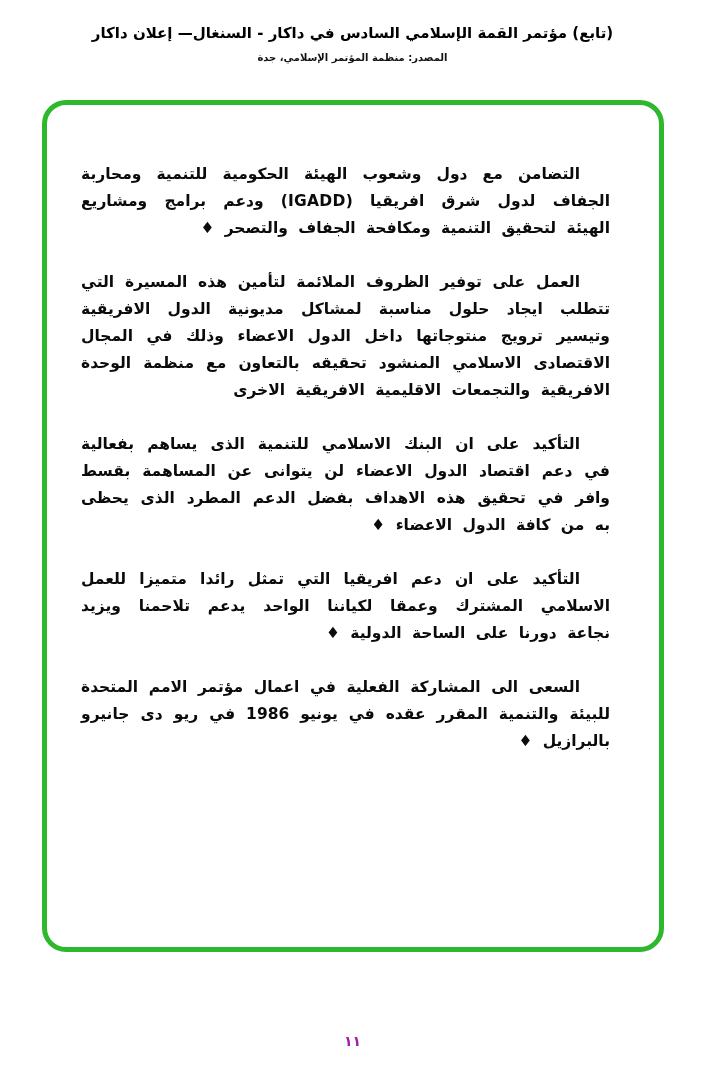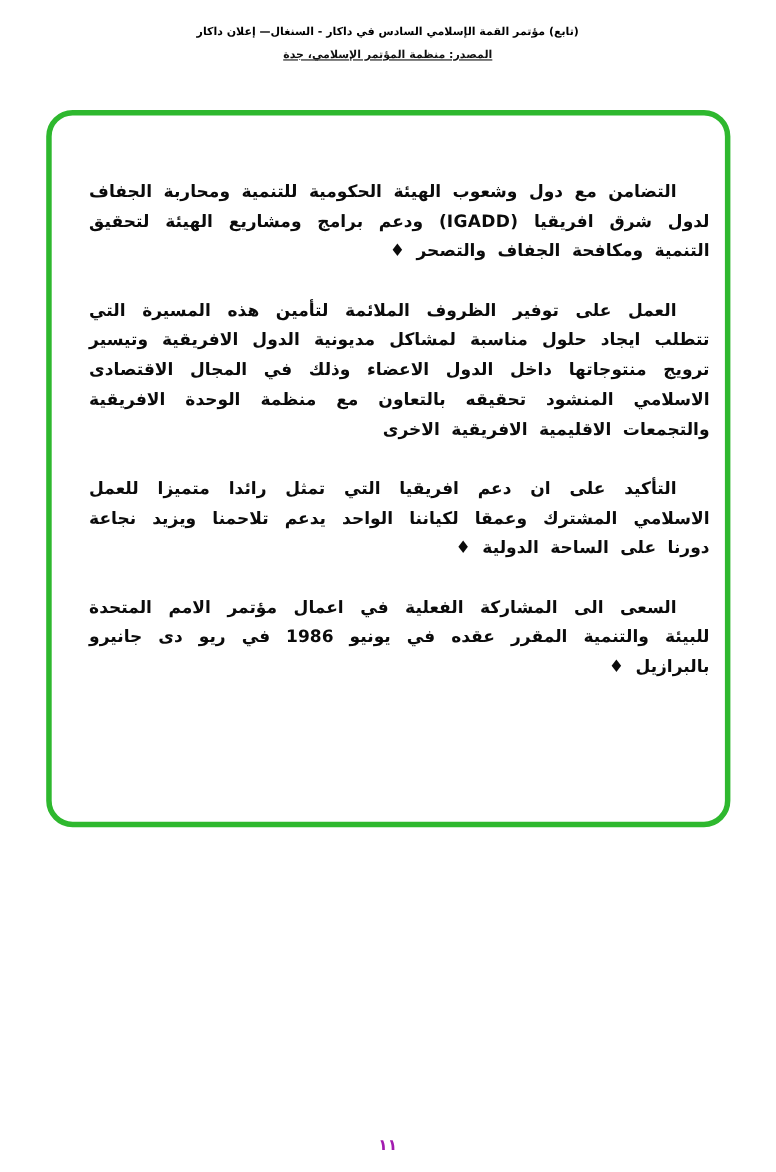--- a/index.html
+++ b/index.html
@@ -19,41 +19,40 @@
   }
   .header {
     position: absolute;
     top: 24px;
     left: 0;
     width: 100%;
     text-align: center;
     direction: rtl;
   }
   .doc-title {
-    font-size: 10px;
+    font-size: 15px;
     font-weight: bold;
     color: #000;
     letter-spacing: 0.2px;
   }
   .doc-source {
     margin-top: 10px;
     font-size: 10px;
     font-weight: bold;
     color: #111;
-    text-decoration: underline;
   }
   .green-box {
     position: absolute;
     top: 100px;
     left: 42px;
     width: 622px;
-    height: 652px;
+    height: 852px;
     border: 5px solid #2eb82e;
     border-radius: 24px;
-    padding: 56px 14px 0 34px;
+    padding: 56px 49px 0 34px;
     background: #ffffff;
   }
   .content {
     direction: rtl;
   }
   .content p {
     font-size: 15.5px;
     font-weight: bold;
     color: #0b0b0b;
     line-height: 27px;
@@ -82,20 +81,21 @@
 
   <div class="header">
     <div class="doc-title">(تابع) مؤتمر القمة الإسلامي السادس في داكار - السنغال— إعلان داكار</div>
     <div class="doc-source">المصدر: منظمة المؤتمر الإسلامي، جدة</div>
   </div>
 
   <div class="green-box" style="border-color: rgb(46, 184, 46);">
     <div class="content">
       <p>التضامن مع دول وشعوب الهيئة الحكومية للتنمية ومحاربة الجفاف لدول شرق افريقيا (IGADD) ودعم برامج ومشاريع الهيئة لتحقيق التنمية ومكافحة الجفاف والتصحر ♦</p>
       <p>العمل على توفير الظروف الملائمة لتأمين هذه المسيرة التي تتطلب ايجاد حلول مناسبة لمشاكل مديونية الدول الافريقية وتيسير ترويج منتوجاتها داخل الدول الاعضاء وذلك في المجال الاقتصادى الاسلامي المنشود تحقيقه بالتعاون مع منظمة الوحدة الافريقية والتجمعات الاقليمية الافريقية الاخرى</p>
+      <p>التأكيد على ان البنك الاسلامي للتنمية الذى يساهم بفعالية في دعم اقتصاد الدول الاعضاء لن يتوانى عن المساهمة بقسط وافر في تحقيق هذه الاهداف بفضل الدعم المطرد الذى يحظى به من كافة الدول الاعضاء ♦</p>
       <p>التأكيد على ان دعم افريقيا التي تمثل رائدا متميزا للعمل الاسلامي المشترك وعمقا لكياننا الواحد يدعم تلاحمنا ويزيد نجاعة دورنا على الساحة الدولية ♦</p>
       <p>السعى الى المشاركة الفعلية في اعمال مؤتمر الامم المتحدة للبيئة والتنمية المقرر عقده في يونيو 1986 في ريو دى جانيرو بالبرازيل ♦</p>
     </div>
   </div>
 
   <div class="page-number">١١</div>
 
 </div>
 
 </body></html>

